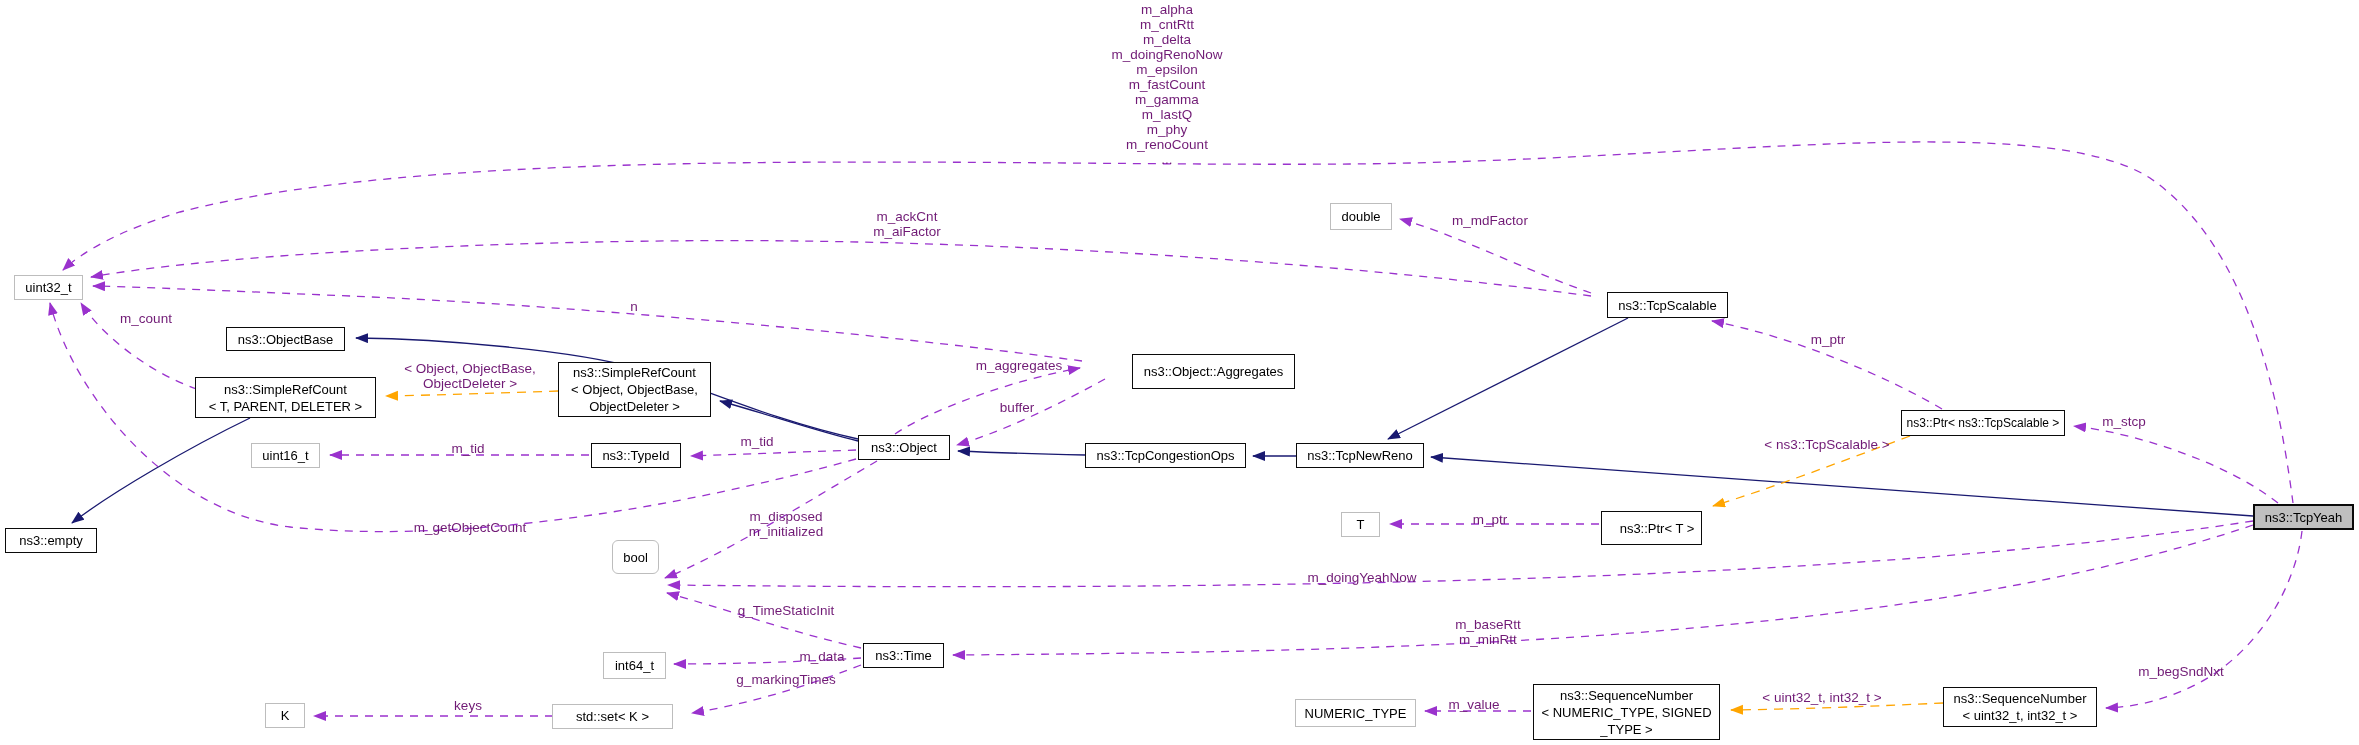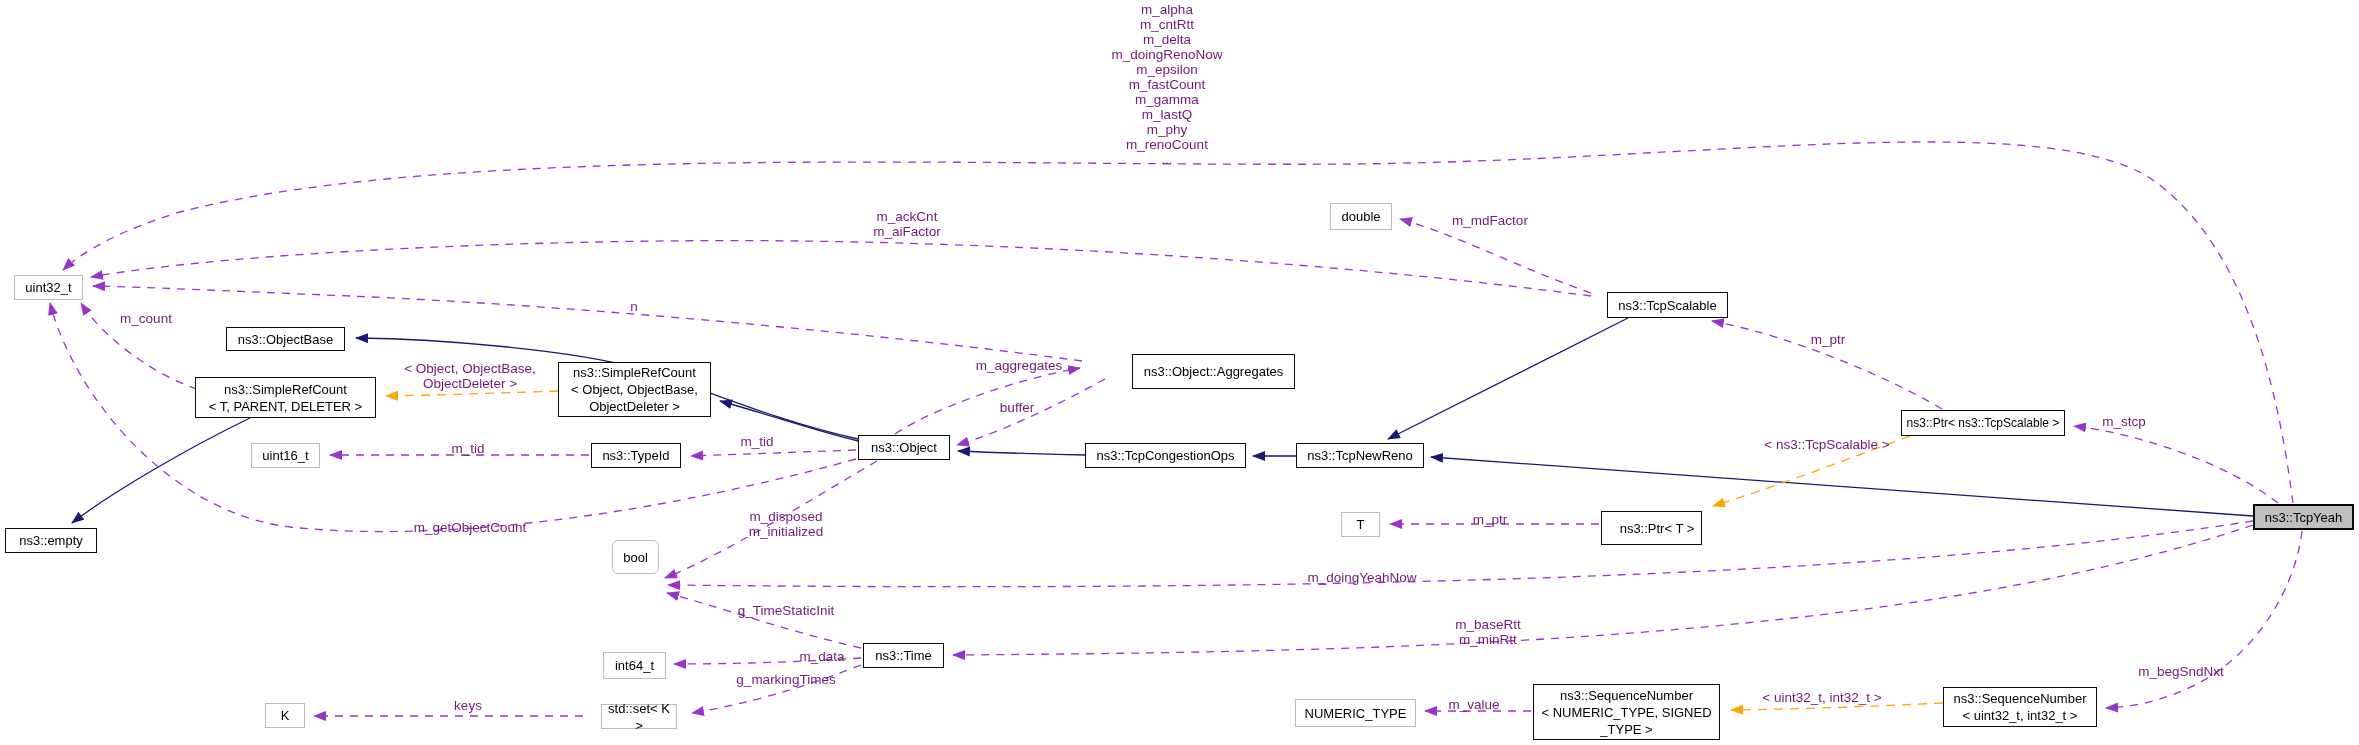--- a/index.html
+++ b/index.html
@@ -99,21 +99,21 @@
   <div class="node" style="left:1085px;top:443px;width:161px;height:25px;">ns3::TcpCongestionOps</div>
   <div class="node" style="left:1296px;top:443px;width:128px;height:25px;">ns3::TcpNewReno</div>
   <div class="node" style="left:1591px;top:292px;width:121px;height:26px;margin-left:16px;">ns3::TcpScalable</div>
   <div class="node ext" style="left:1330px;top:203px;width:62px;height:27px;">double</div>
   <div class="node" style="left:1901px;top:410px;width:164px;height:26px;font-size:12px;">ns3::Ptr&lt; ns3::TcpScalable &gt;</div>
   <div class="node ext" style="left:1341px;top:512px;width:39px;height:25px;">T</div>
   <div class="node" style="left:1601px;top:511px;width:101px;height:34px;padding-left:13px;">ns3::Ptr&lt; T &gt;</div>
   <div class="node ext" style="left:612px;top:540px;width:47px;height:34px;border-radius:6px;">bool</div>
   <div class="node ext" style="left:603px;top:652px;width:63px;height:27px;">int64_t</div>
   <div class="node" style="left:863px;top:643px;width:81px;height:25px;">ns3::Time</div>
-  <div class="node ext" style="left:601px;top:704px;width:76px;height:25px;">std::set&lt; K &gt;</div>
+  <div class="node ext" style="left:552px;top:704px;width:121px;height:25px;">std::set&lt; K &gt;</div>
   <div class="node ext" style="left:265px;top:703px;width:40px;height:25px;">K</div>
   <div class="node ext" style="left:1295px;top:699px;width:121px;height:28px;">NUMERIC_TYPE</div>
   <div class="node" style="left:1533px;top:684px;width:187px;height:56px;">ns3::SequenceNumber
 &lt; NUMERIC_TYPE, SIGNED
 _TYPE &gt;</div>
   <div class="node" style="left:1943px;top:687px;width:154px;height:40px;">ns3::SequenceNumber
 &lt; uint32_t, int32_t &gt;</div>
   <div class="node hl" style="left:2253px;top:504px;width:101px;height:26px;">ns3::TcpYeah</div>
 
   <div class="elabel" style="left:1167px;top:84px;">m_alpha

